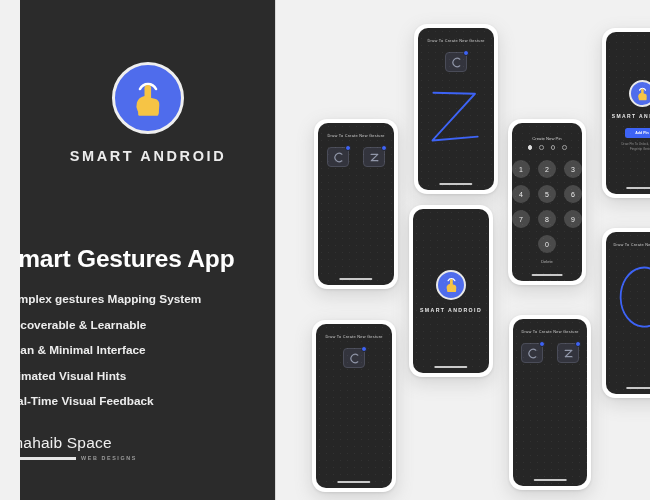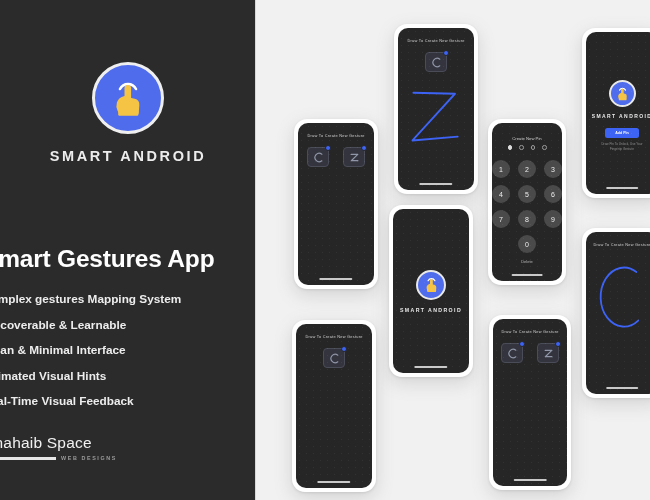--- a/index.html
+++ b/index.html
@@ -2,21 +2,21 @@
 <html><head>
 <meta charset="utf-8">
 <style>
   * { margin:0; padding:0; box-sizing:border-box; }
   html, body { width:650px; height:500px; overflow:hidden; }
   body {
     font-family: "Liberation Sans", sans-serif;
     background:#f1f1f1;
     position:relative;
   }
-  #stage { position:absolute; inset:0; width:589px; height:500px; }
+  #stage { position:absolute; inset:0; width:589px; height:500px;margin-left:20px; }
 
   
   .left-panel {
     position:absolute; left:0; top:0; width:256px; height:500px;
     background:#2b2b2b;
     border-right:1px solid #d8d8d8;
     overflow:hidden;
   }
   .brand-block {
     position:absolute; left:0; top:62px; width:256px;

